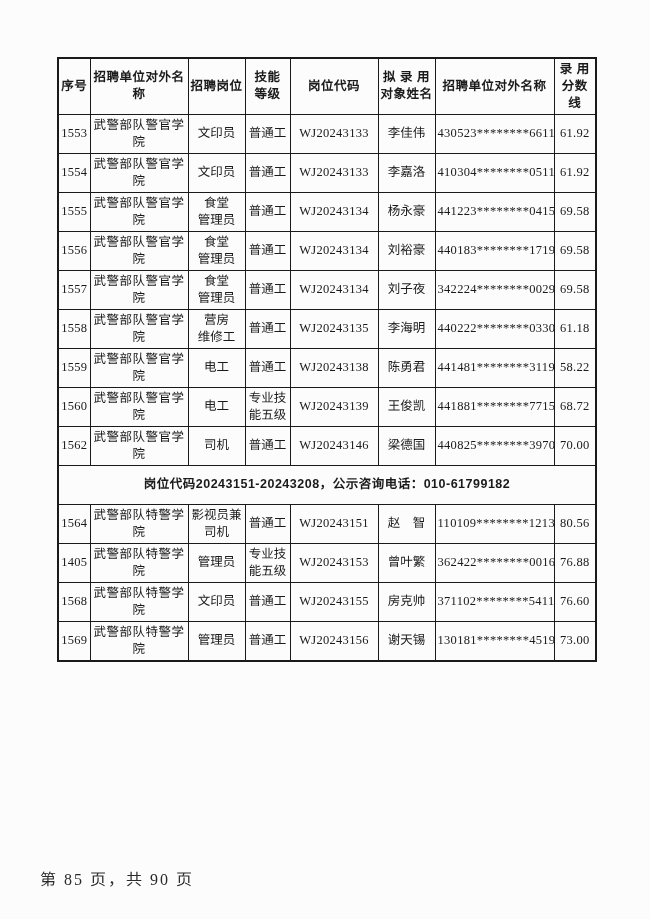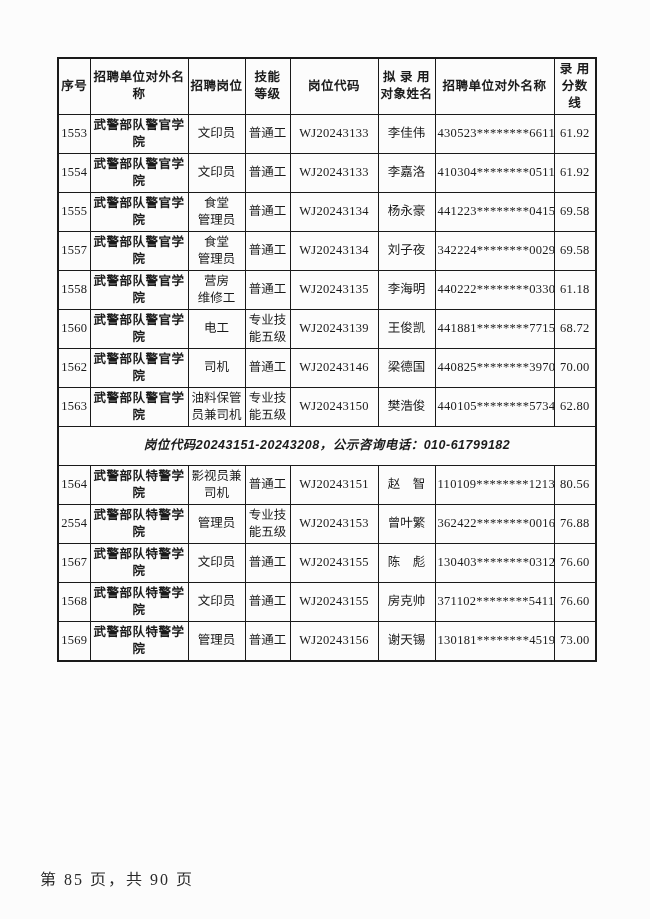--- a/index.html
+++ b/index.html
@@ -44,28 +44,27 @@
     letter-spacing: 0.5px;
   }
   table.roster td {
     font-size: 12.5px;
     height: 34px;
   }
   td.col-no, td.col-code, td.col-id, td.col-score {
     font-family: "Liberation Serif", "DejaVu Serif", serif;
     letter-spacing: 0.3px;
   }
-  td.col-unit { letter-spacing: 0.5px; font-weight: bold; }
+  td.col-unit { letter-spacing: 0.5px; }
   td.divider-cell {
     font-family: "Liberation Sans", "DejaVu Sans", sans-serif;
     font-weight: bold;
     font-size: 13px;
     height: 34px;
     letter-spacing: 0.5px;
-    font-style: italic;
   }
   .page-footer {
     position: absolute;
     left: 0;
     top: 866px;
     width: 650px;
     text-align: left;
     font-size: 16px;
     letter-spacing: 2px;
     color: #2a2a2a;
@@ -128,40 +127,61 @@
           <td class="col-unit">武警部队警官学院</td>
           <td class="col-post">食堂
 管理员</td>
           <td class="col-skill">普通工</td>
           <td class="col-code">WJ20243134</td>
           <td class="col-name">杨永豪</td>
           <td class="col-id">441223********0415</td>
           <td class="col-score">69.58</td>
         </tr>
         <tr>
+          <td class="col-no">1556</td>
+          <td class="col-unit">武警部队警官学院</td>
+          <td class="col-post">食堂
+管理员</td>
+          <td class="col-skill">普通工</td>
+          <td class="col-code">WJ20243134</td>
+          <td class="col-name">刘裕豪</td>
+          <td class="col-id">440183********1719</td>
+          <td class="col-score">69.58</td>
+        </tr>
+        <tr>
           <td class="col-no">1557</td>
           <td class="col-unit">武警部队警官学院</td>
           <td class="col-post">食堂
 管理员</td>
           <td class="col-skill">普通工</td>
           <td class="col-code">WJ20243134</td>
           <td class="col-name">刘子夜</td>
           <td class="col-id">342224********0029</td>
           <td class="col-score">69.58</td>
         </tr>
         <tr>
           <td class="col-no">1558</td>
           <td class="col-unit">武警部队警官学院</td>
           <td class="col-post">营房
 维修工</td>
           <td class="col-skill">普通工</td>
           <td class="col-code">WJ20243135</td>
           <td class="col-name">李海明</td>
           <td class="col-id">440222********0330</td>
           <td class="col-score">61.18</td>
+        </tr>
+        <tr>
+          <td class="col-no">1559</td>
+          <td class="col-unit">武警部队警官学院</td>
+          <td class="col-post">电工</td>
+          <td class="col-skill">普通工</td>
+          <td class="col-code">WJ20243138</td>
+          <td class="col-name">陈勇君</td>
+          <td class="col-id">441481********3119</td>
+          <td class="col-score">58.22</td>
         </tr>
         <tr>
           <td class="col-no">1560</td>
           <td class="col-unit">武警部队警官学院</td>
           <td class="col-post">电工</td>
           <td class="col-skill">专业技
 能五级</td>
           <td class="col-code">WJ20243139</td>
           <td class="col-name">王俊凯</td>
           <td class="col-id">441881********7715</td>
@@ -171,67 +191,45 @@
           <td class="col-no">1562</td>
           <td class="col-unit">武警部队警官学院</td>
           <td class="col-post">司机</td>
           <td class="col-skill">普通工</td>
           <td class="col-code">WJ20243146</td>
           <td class="col-name">梁德国</td>
           <td class="col-id">440825********3970</td>
           <td class="col-score">70.00</td>
         </tr>
         <tr>
-          <td class="col-no">1563</td>
-          <td class="col-unit">武警部队警官学院</td>
-          <td class="col-post">油料保管
-员兼司机</td>
-          <td class="col-skill">专业技
-能五级</td>
-          <td class="col-code">WJ20243150</td>
-          <td class="col-name">樊浩俊</td>
-          <td class="col-id">440105********5734</td>
-          <td class="col-score">62.80</td>
-        </tr>
-        <tr>
           <td colspan="8" class="divider-cell">岗位代码20243151-20243208，公示咨询电话：010-61799182</td>
         </tr>
         <tr>
           <td class="col-no">1564</td>
           <td class="col-unit">武警部队特警学院</td>
           <td class="col-post">影视员兼
 司机</td>
           <td class="col-skill">普通工</td>
           <td class="col-code">WJ20243151</td>
           <td class="col-name">赵　智</td>
           <td class="col-id">110109********1213</td>
           <td class="col-score">80.56</td>
         </tr>
         <tr>
-          <td class="col-no">2554</td>
+          <td class="col-no">1405</td>
           <td class="col-unit">武警部队特警学院</td>
           <td class="col-post">管理员</td>
           <td class="col-skill">专业技
 能五级</td>
           <td class="col-code">WJ20243153</td>
           <td class="col-name">曾叶繁</td>
           <td class="col-id">362422********0016</td>
           <td class="col-score">76.88</td>
         </tr>
         <tr>
-          <td class="col-no">1567</td>
-          <td class="col-unit">武警部队特警学院</td>
-          <td class="col-post">文印员</td>
-          <td class="col-skill">普通工</td>
-          <td class="col-code">WJ20243155</td>
-          <td class="col-name">陈　彪</td>
-          <td class="col-id">130403********0312</td>
-          <td class="col-score">76.60</td>
-        </tr>
-        <tr>
           <td class="col-no">1568</td>
           <td class="col-unit">武警部队特警学院</td>
           <td class="col-post">文印员</td>
           <td class="col-skill">普通工</td>
           <td class="col-code">WJ20243155</td>
           <td class="col-name">房克帅</td>
           <td class="col-id">371102********5411</td>
           <td class="col-score">76.60</td>
         </tr>
         <tr>

